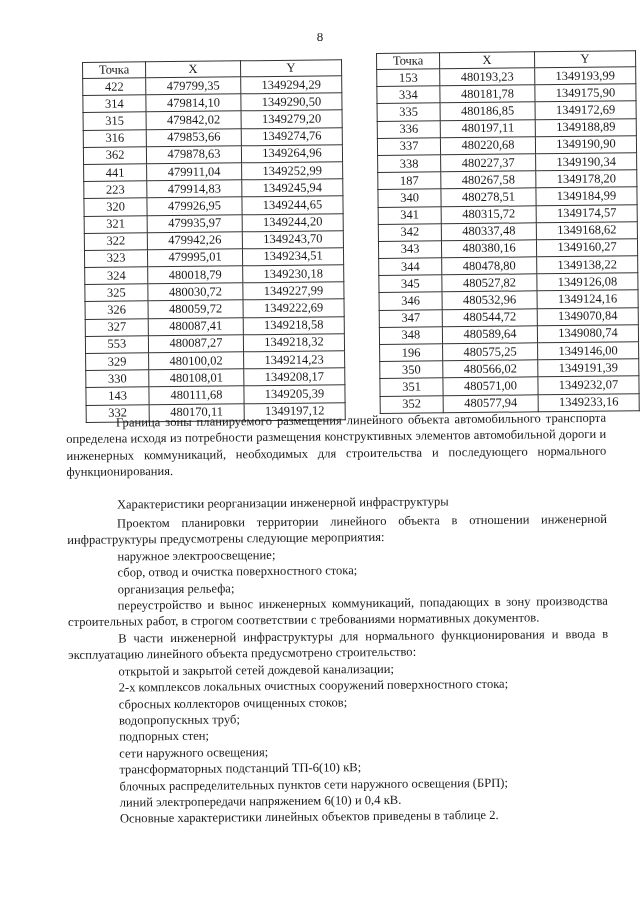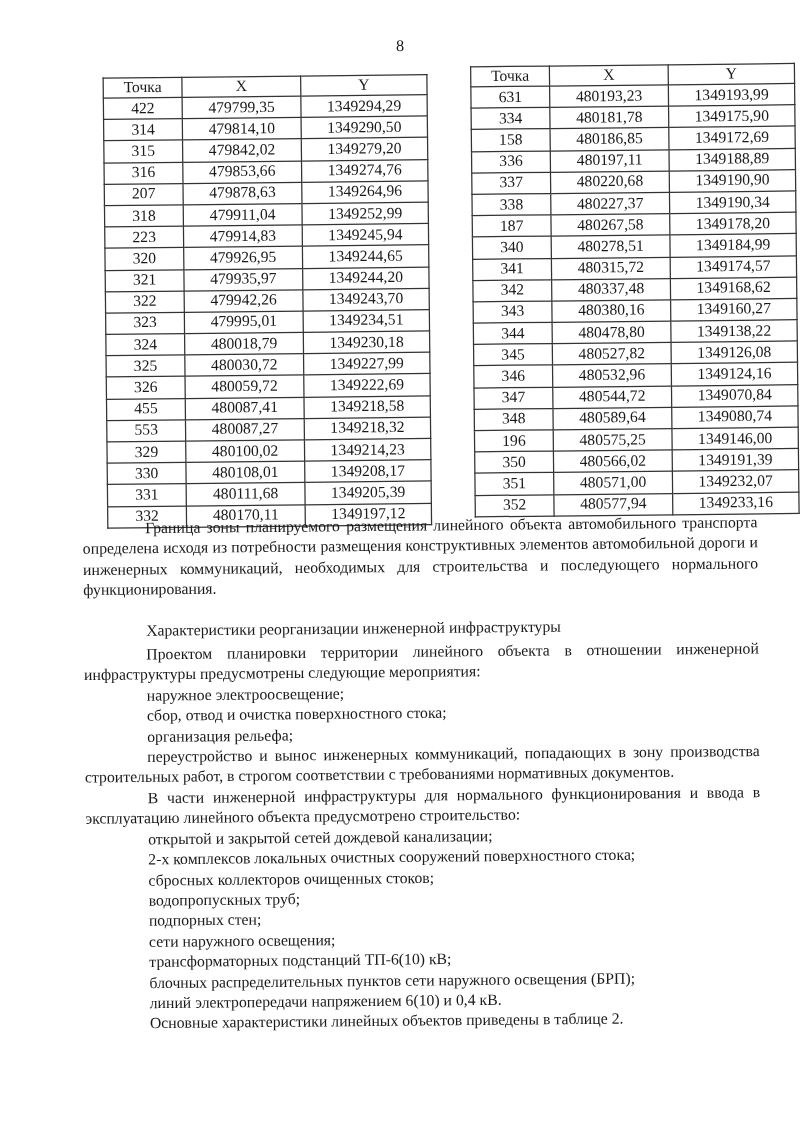--- a/index.html
+++ b/index.html
@@ -50,26 +50,26 @@
         <td class="c0">315</td>
         <td class="c1">479842,02</td>
         <td class="c2">1349279,20</td>
       </tr>
       <tr>
         <td class="c0">316</td>
         <td class="c1">479853,66</td>
         <td class="c2">1349274,76</td>
       </tr>
       <tr>
-        <td class="c0">207</td>
+        <td class="c0">362</td>
         <td class="c1">479878,63</td>
         <td class="c2">1349264,96</td>
       </tr>
       <tr>
-        <td class="c0">318</td>
+        <td class="c0">441</td>
         <td class="c1">479911,04</td>
         <td class="c2">1349252,99</td>
       </tr>
       <tr>
         <td class="c0">223</td>
         <td class="c1">479914,83</td>
         <td class="c2">1349245,94</td>
       </tr>
       <tr>
         <td class="c0">320</td>
@@ -100,41 +100,41 @@
         <td class="c0">325</td>
         <td class="c1">480030,72</td>
         <td class="c2">1349227,99</td>
       </tr>
       <tr>
         <td class="c0">326</td>
         <td class="c1">480059,72</td>
         <td class="c2">1349222,69</td>
       </tr>
       <tr>
-        <td class="c0">455</td>
+        <td class="c0">327</td>
         <td class="c1">480087,41</td>
         <td class="c2">1349218,58</td>
       </tr>
       <tr>
         <td class="c0">553</td>
         <td class="c1">480087,27</td>
         <td class="c2">1349218,32</td>
       </tr>
       <tr>
         <td class="c0">329</td>
         <td class="c1">480100,02</td>
         <td class="c2">1349214,23</td>
       </tr>
       <tr>
         <td class="c0">330</td>
         <td class="c1">480108,01</td>
         <td class="c2">1349208,17</td>
       </tr>
       <tr>
-        <td class="c0">331</td>
+        <td class="c0">143</td>
         <td class="c1">480111,68</td>
         <td class="c2">1349205,39</td>
       </tr>
       <tr>
         <td class="c0">332</td>
         <td class="c1">480170,11</td>
         <td class="c2">1349197,12</td>
       </tr>
     </tbody>
 </table>
@@ -142,31 +142,31 @@
 <table class="coords" id="table-right">
   <thead>
     <tr>
       <th class="c0">Точка</th>
       <th class="c1">X</th>
       <th class="c2">Y</th>
     </tr>
   </thead>
   <tbody id="tbody-right">
       <tr>
-        <td class="c0">631</td>
+        <td class="c0">153</td>
         <td class="c1">480193,23</td>
         <td class="c2">1349193,99</td>
       </tr>
       <tr>
         <td class="c0">334</td>
         <td class="c1">480181,78</td>
         <td class="c2">1349175,90</td>
       </tr>
       <tr>
-        <td class="c0">158</td>
+        <td class="c0">335</td>
         <td class="c1">480186,85</td>
         <td class="c2">1349172,69</td>
       </tr>
       <tr>
         <td class="c0">336</td>
         <td class="c1">480197,11</td>
         <td class="c2">1349188,89</td>
       </tr>
       <tr>
         <td class="c0">337</td>

